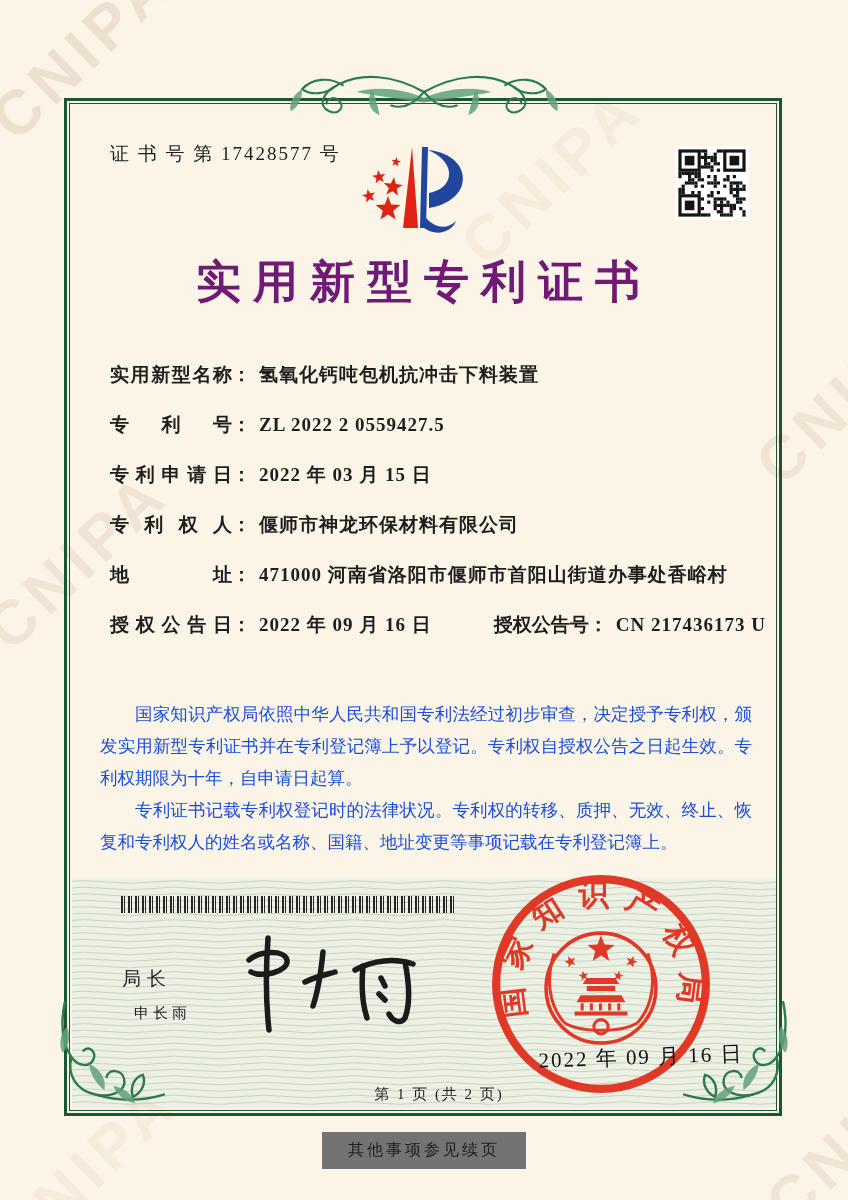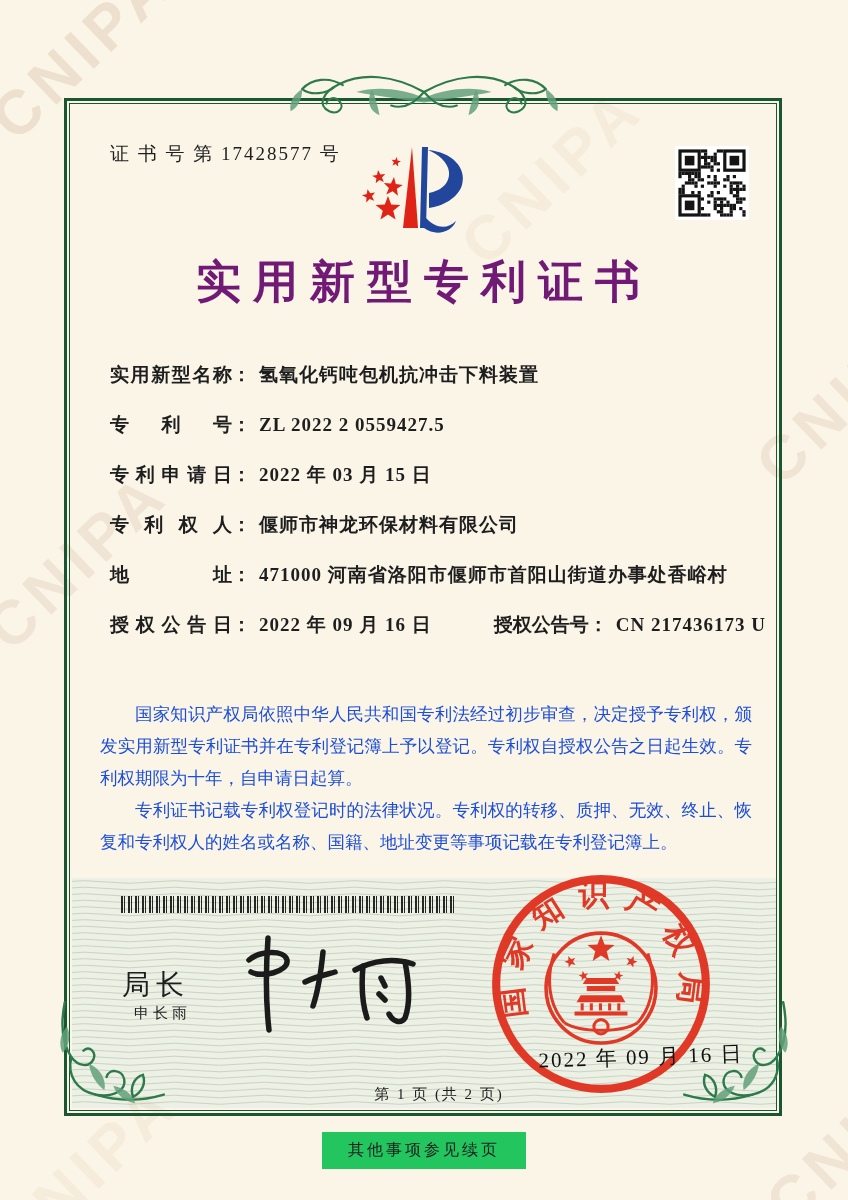--- a/index.html
+++ b/index.html
@@ -48,35 +48,35 @@
   
   .body-text{position:absolute;left:100px;top:698px;width:652px;font-size:17.5px;
       line-height:32px;z-index:4;color:#1d4ed8;}
   .body-text p{margin:0;text-indent:2em;text-align:justify;}
 
   
   .barcode{position:absolute;left:121px;top:896px;width:333px;height:17px;z-index:4;opacity:.92;
       background:repeating-linear-gradient(90deg,#151515 0 2px,transparent 2px 3px,
         #151515 3px 4px,transparent 4px 7px,#151515 7px 9px,transparent 9px 10px,
         #151515 10px 11px,transparent 11px 14px);}
-  .sig-title{position:absolute;left:122px;top:966px;font-size:28px;letter-spacing:6px;z-index:4;}
+  .sig-title{position:absolute;left:122px;top:966px;font-size:19px;letter-spacing:6px;z-index:4;}
   .sig-name{position:absolute;left:134px;top:1004px;font-size:15px;letter-spacing:4px;z-index:4;}
   .sig-svg{position:absolute;left:235px;top:926px;z-index:5;}
   .sig-svg path{fill:none;stroke:#1b1b1b;stroke-width:5.5px;stroke-linecap:round;stroke-linejoin:round;}
 
   .seal{position:absolute;left:487px;top:870px;z-index:5;opacity:.93;}
   .seal-ring-text{font-size:30px;font-weight:bold;letter-spacing:14px;fill:#e02c19;
       font-family:"Liberation Serif","DejaVu Serif",serif;}
   .seal-date{position:absolute;left:521px;top:1043px;width:240px;text-align:center;
       font-size:21px;letter-spacing:2px;color:#111;transform:rotate(-2deg);z-index:6;}
 
   .page-info{position:absolute;left:15px;top:1085px;width:848px;text-align:center;
       font-size:15px;letter-spacing:2px;z-index:4;}
   .cont-note-wrap{position:absolute;left:0;top:1132px;width:848px;text-align:center;z-index:4;}
-  .cont-note{display:inline-block;background:#22c55e;padding:8px 26px;font-size:16px;
+  .cont-note{display:inline-block;background:#737373;padding:8px 26px;font-size:16px;
       letter-spacing:3px;font-family:Liberation Serif, serif;}
 </style>
 </head>
 <body>
 
 <div class="page">
 
   <div class="waves-band">
     <svg id="waves-svg" width="704" height="230">
         <path d="M-10 4 q22.5 -2.6 45 0 t45 0 t45 0 t45 0 t45 0 t45 0 t45 0 t45 0 t45 0 t45 0 t45 0 t45 0 t45 0 t45 0 t45 0 t45 0 t45 0" fill="none" stroke="#c7d5c3" stroke-width="1"></path>

